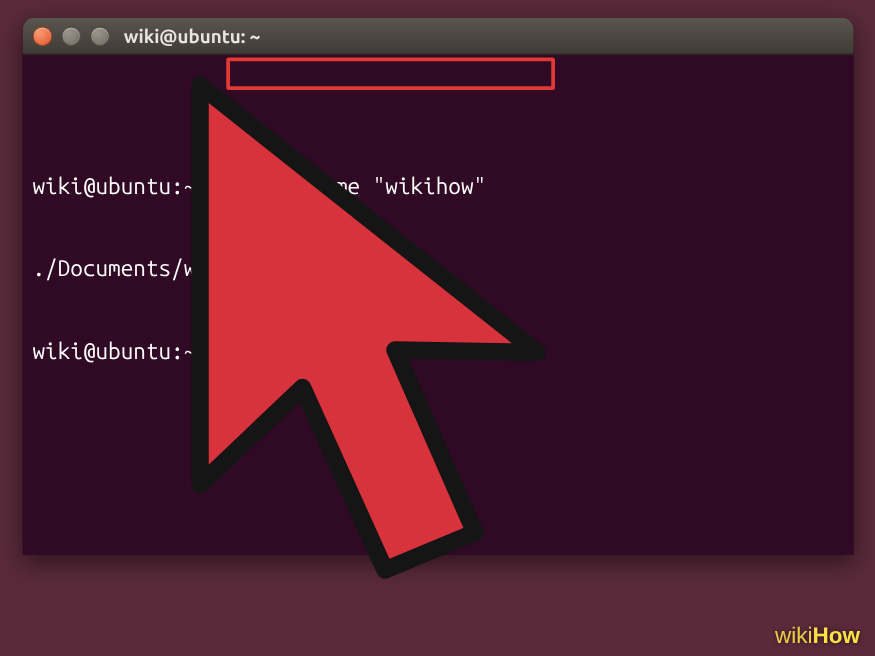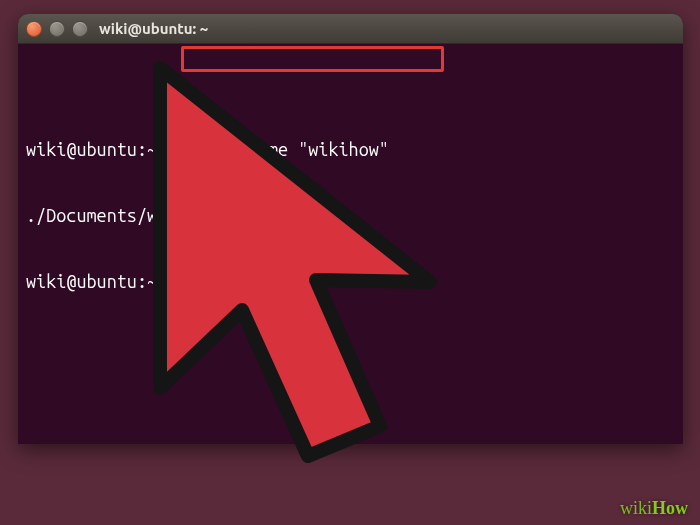--- a/index.html
+++ b/index.html
@@ -71,23 +71,23 @@
     width: 11px;
     height: 19px;
     background: #ffffff;
     vertical-align: -2px;
     margin-left: 2px;
   }
   .watermark {
     position: absolute;
     right: 12px;
     bottom: 6px;
-    font-family: Liberation Serif, serif;
+    font-family: Liberation Sans, sans-serif;
     font-size: 18px;
-    color: #84cc16;
+    color: #fde047;
     text-shadow: 0 0 4px rgba(0,0,0,0.6);
   }
   .watermark .light { font-weight: 300; opacity: 0.9; }
   .watermark .bold  { font-weight: 800; }
   .big-cursor {
     position: absolute;
     left: 130px;
     top: 58px;
     width: 370px;
     height: 430px;

